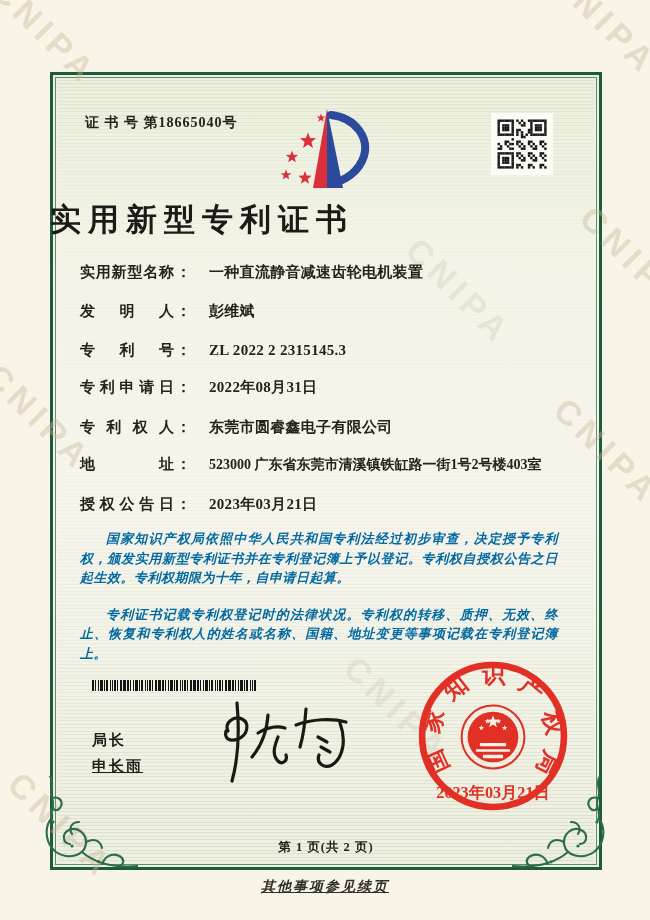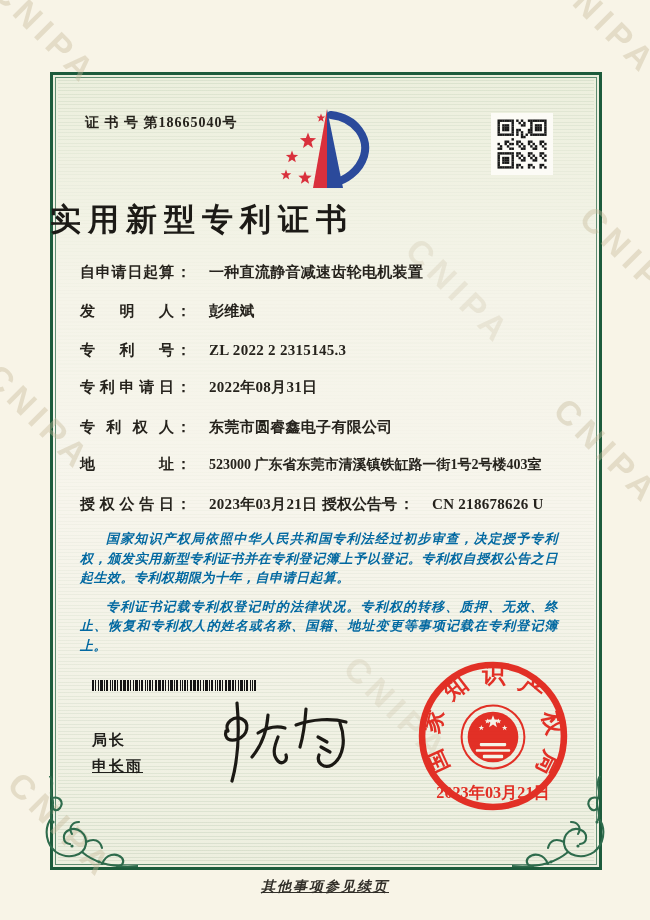--- a/index.html
+++ b/index.html
@@ -64,21 +64,21 @@
   .fcolon { display:inline-block; margin-left:2px; }
   .fvalue { margin-left:18px; letter-spacing:.3px; }
   .fvalue.small { font-size:14px; letter-spacing:0; }
   .grant2 { position:absolute; left:242px; top:0; }
 
   .paras { position:absolute; left:80px; top:529px; width:478px; }
   .paras p {
     font:italic 700 13px "Liberation Serif", serif; color:#0369a1;
     line-height:19.5px; text-indent:2em; letter-spacing:.5px; text-align:justify;
   }
-  .paras p + p { margin-top:9px; }
+  .paras p + p { margin-top:17px; }
 
   .barcode { position:absolute; left:92px; top:680px; width:168px; height:11px; }
 
   .officer-title { position:absolute; left:92px; top:731px; font:600 15px "Liberation Sans", sans-serif; color:#21201c; letter-spacing:2px; }
   .officer-name  { position:absolute; left:92px; top:757px; font:600 15px "Liberation Sans", sans-serif; color:#21201c; letter-spacing:2px;text-decoration:underline; }
   .signature { position:absolute; left:190px; top:696px; width:170px; height:90px; }
 
   .seal { position:absolute; left:417px; top:660px; width:152px; height:152px; opacity:.95; mix-blend-mode:multiply; }
 
   .page-footer {
@@ -346,43 +346,40 @@
           <rect x="30.33" y="46.67" width="2.43" height="2.43"></rect>
           <rect x="35.00" y="46.67" width="2.43" height="2.43"></rect>
           <rect x="42.00" y="46.67" width="2.43" height="2.43"></rect>
           <rect x="46.67" y="46.67" width="2.43" height="2.43"></rect>
         </g>
     </svg>
 
     <div class="title">实用新型专利证书</div>
 
     <div class="frow" style="top:263px">
-      <span class="flabel">自申请日起算</span><span class="fcolon">：</span><span class="fvalue">一种直流静音减速齿轮电机装置</span>
+      <span class="flabel">实用新型名称</span><span class="fcolon">：</span><span class="fvalue">一种直流静音减速齿轮电机装置</span>
     </div>
     <div class="frow" style="top:302px">
       <span class="flabel">发明人</span><span class="fcolon">：</span><span class="fvalue">彭维斌</span>
     </div>
     <div class="frow" style="top:341px">
       <span class="flabel">专利号</span><span class="fcolon">：</span><span class="fvalue">ZL 2022 2 2315145.3</span>
     </div>
     <div class="frow" style="top:378px">
       <span class="flabel">专利申请日</span><span class="fcolon">：</span><span class="fvalue">2022年08月31日</span>
     </div>
     <div class="frow" style="top:418px">
       <span class="flabel">专利权人</span><span class="fcolon">：</span><span class="fvalue">东莞市圆睿鑫电子有限公司</span>
     </div>
     <div class="frow" style="top:455px">
       <span class="flabel">地址</span><span class="fcolon">：</span><span class="fvalue small">523000 广东省东莞市清溪镇铁缸路一街1号2号楼403室</span>
     </div>
 
     <div class="frow" style="top:495px; width:478px">
       <span class="flabel">授权公告日</span><span class="fcolon">：</span><span class="fvalue">2023年03月21日</span>
-      <span class="grant2">
-        <span>授权公告号</span><span class="fcolon">：</span><span class="fvalue">CN 218678626 U</span>
-      </span>
     </div>
 
     <div class="paras">
       <p>国家知识产权局依照中华人民共和国专利法经过初步审查，决定授予专利权，颁发实用新型专利证书并在专利登记簿上予以登记。专利权自授权公告之日起生效。专利权期限为十年，自申请日起算。</p>
       <p>专利证书记载专利权登记时的法律状况。专利权的转移、质押、无效、终止、恢复和专利权人的姓名或名称、国籍、地址变更等事项记载在专利登记簿上。</p>
     </div>
 
     <svg class="barcode" viewBox="0 0 168 11" preserveAspectRatio="none">
       <g id="barcode-bars" fill="#141414">
           <rect x="0" y="0" width="2" height="11"></rect>
@@ -478,16 +475,17 @@
             <polygon points="80.50,57.70 81.19,59.55 83.16,59.63 81.62,60.86 82.15,62.77 80.50,61.68 78.85,62.77 79.38,60.86 77.84,59.63 79.81,59.55" fill="#f5f3e8"></polygon>
             <polygon points="86.50,64.20 87.19,66.05 89.16,66.13 87.62,67.36 88.15,69.27 86.50,68.18 84.85,69.27 85.38,67.36 83.84,66.13 85.81,66.05" fill="#f5f3e8"></polygon>
           </g>
         <rect x="62" y="82" width="26" height="3" rx="1" fill="#f5f3e8"></rect>
         <rect x="58" y="88" width="34" height="2.5" rx="1" fill="#f5f3e8"></rect>
         <rect x="65" y="93.5" width="20" height="3.5" rx="1" fill="#f5f3e8"></rect>
       </g>
       <text x="75" y="136" text-anchor="middle" font-family="Liberation Serif, serif" font-size="16" font-weight="700" fill="var(--seal-red,#e1251b)">2023年03月21日</text>
     </svg>
 
+    <div class="page-footer">第 1 页(共 2 页)</div>
   </div>
 
   <div class="note-below">其他事项参见续页</div>
 </div>
 
 </body></html>

